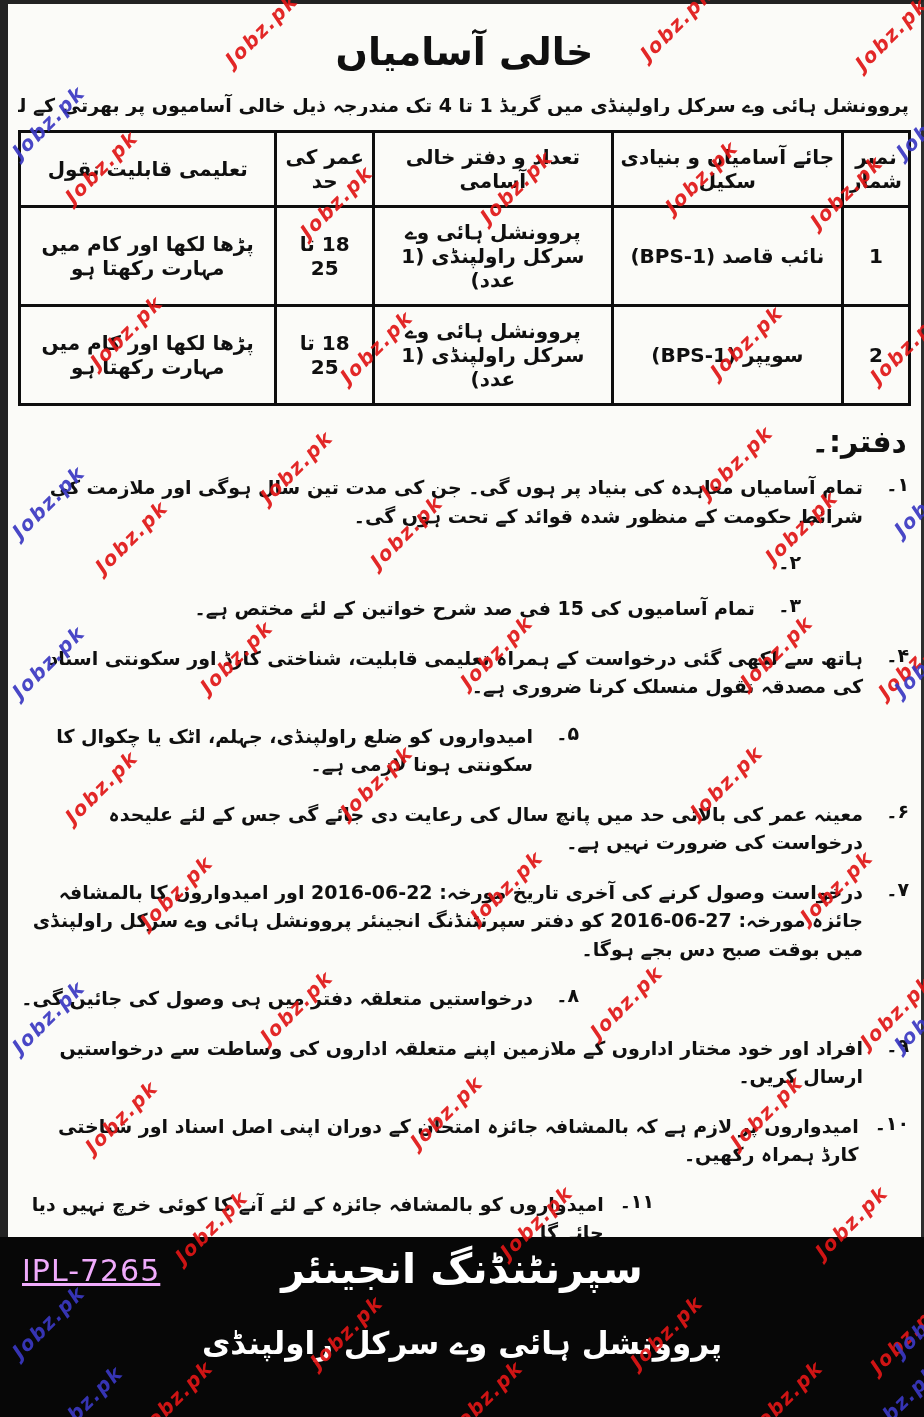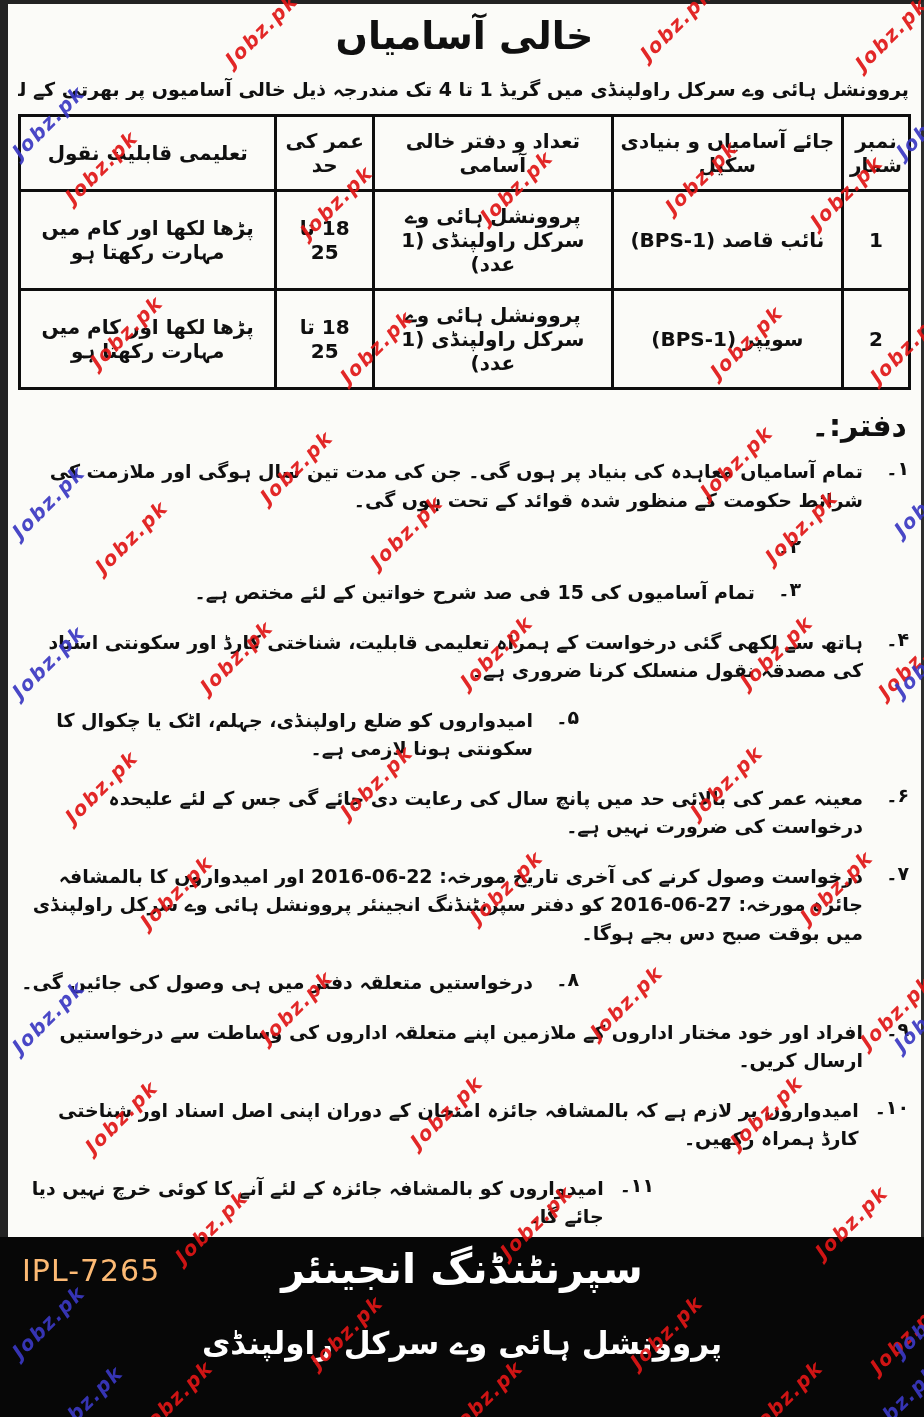--- a/index.html
+++ b/index.html
@@ -4,21 +4,21 @@
 <style>
   html,body{margin:0;padding:0;background:#ddd;}
   .page{
     position:relative;width:924px;height:1417px;margin:0 auto;
     background:#fbfbf8;overflow:hidden;
     font-family:"DejaVu Sans",sans-serif;color:#101010;
   }
   .content{
     position:absolute;left:0;top:0;right:0;height:1237px;
     border-left:8px solid #232323;border-top:4px solid #232323;border-right:3px solid #2e2e2e;
-    box-sizing:border-box;padding:4px 10px 0 10px;overflow:hidden;z-index:1;
+    box-sizing:border-box;padding:20px 10px 0 10px;overflow:hidden;z-index:1;
   }
   .title{
     text-align:center;font-size:38px;font-weight:800;margin:6px 0 20px 0;direction:rtl;
   }
   .intro{
     direction:rtl;text-align:right;font-size:19px;font-weight:700;
     white-space:nowrap;overflow:hidden;margin:0 2px 14px 0;letter-spacing:0;
   }
   table.vac{
     width:100%;border-collapse:collapse;border:3px solid #0e0e0e;direction:rtl;
@@ -44,21 +44,21 @@
   
   .conds .cond:nth-child(2){padding-right:108px;}
   .conds .cond:nth-child(3){padding-right:108px;}
   .conds .cond:nth-child(5){padding-right:330px;}
   .conds .cond:nth-child(8){padding-right:330px;}
   .conds .cond:nth-child(11){padding-right:255px;}
   .footer{
     position:absolute;left:0;right:0;bottom:0;height:180px;background:#070707;z-index:2;
   }
   .footer .ref{
-    position:absolute;left:22px;top:16px;color:#fdba74;font-size:30px;letter-spacing:1px;
+    position:absolute;left:22px;top:16px;color:#f0abfc;font-size:30px;letter-spacing:1px;text-decoration:underline;
   }
   .footer .sigs{
     position:absolute;left:0;right:0;top:8px;text-align:center;direction:rtl;color:#fff;
   }
   .footer .sig1{font-size:41px;font-weight:700;margin-bottom:32px;}
   .footer .sig2{font-size:31px;font-weight:700;}
   .wm-layer{position:absolute;inset:0;z-index:3;pointer-events:none;}
   .wm{
     position:absolute;font-style:italic;font-weight:700;font-size:20px;
     letter-spacing:1.5px;transform:rotate(-45deg);white-space:nowrap;opacity:.92;

